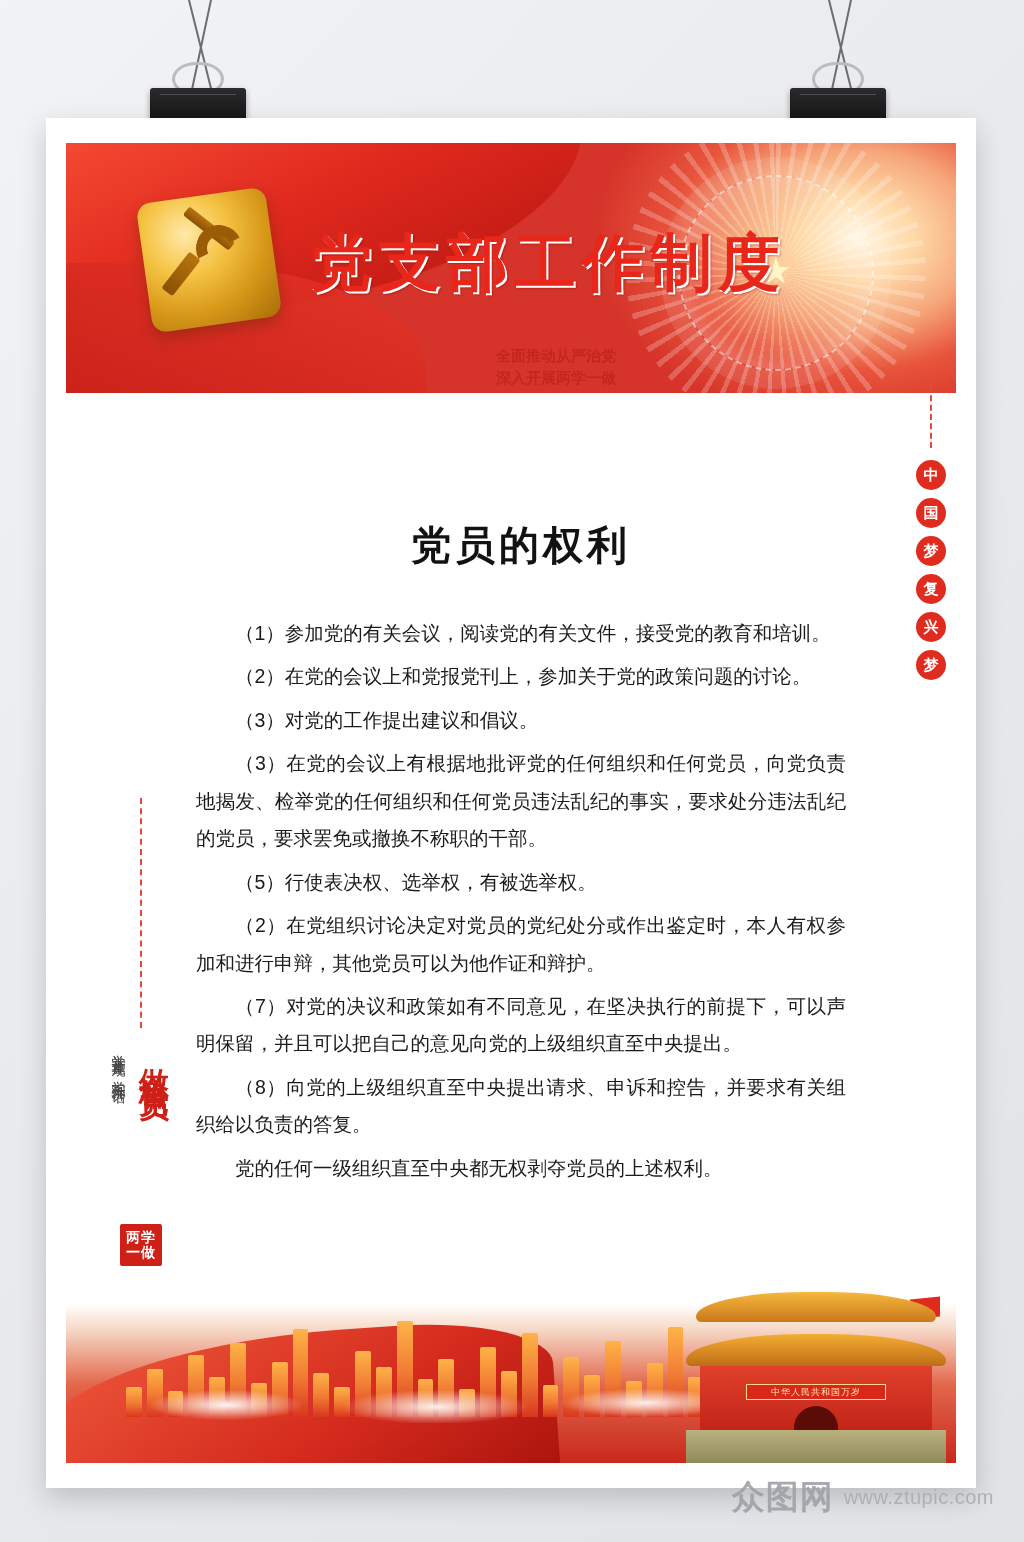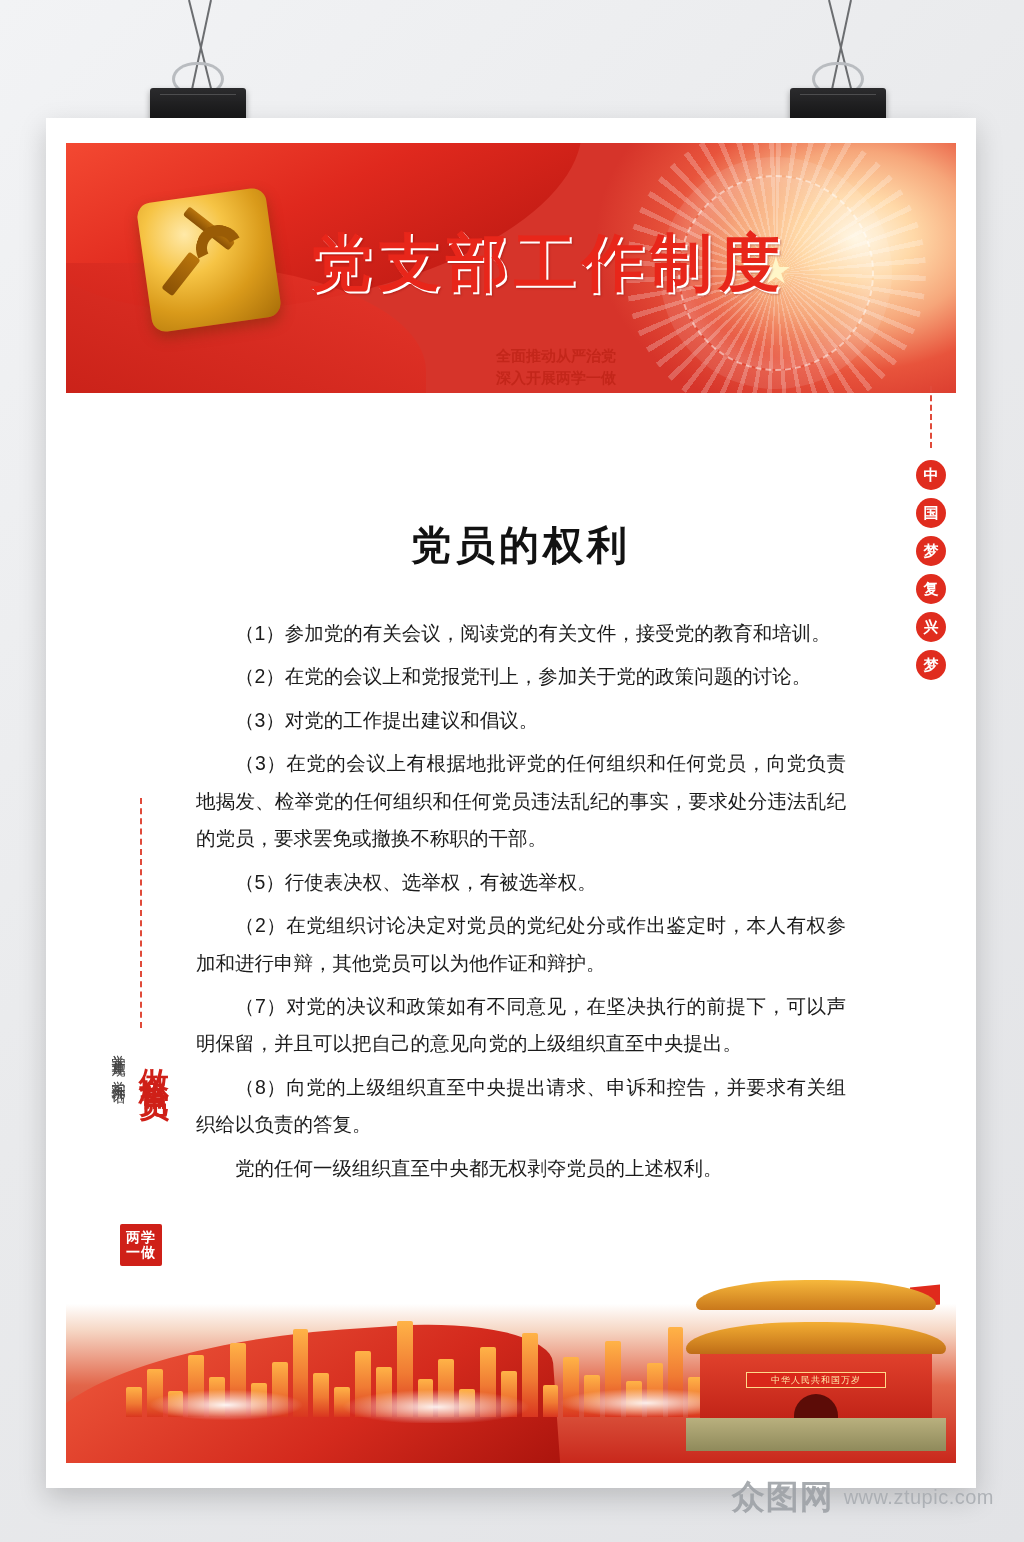--- a/index.html
+++ b/index.html
@@ -348,21 +348,21 @@
     position: absolute;
     left: 40px; bottom: 40px;
     width: 660px; height: 46px;
     background:
       radial-gradient(ellipse 110px 22px at 120px 28px, rgba(255,255,255,.95), rgba(255,255,255,0) 70%),
       radial-gradient(ellipse 130px 24px at 330px 30px, rgba(255,255,255,.92), rgba(255,255,255,0) 72%),
       radial-gradient(ellipse 120px 20px at 540px 26px, rgba(255,255,255,.9), rgba(255,255,255,0) 72%);
   }
   .gate {
     position: absolute;
-    right: 10px; bottom: 12px;
+    right: 10px; bottom: 0;
     width: 260px; height: 175px;
   }
   .gate .roof1 {
     position: absolute; left: 10px; top: 4px;
     width: 240px; height: 30px;
     background: linear-gradient(180deg,#f6b83c,#c9781b);
     border-radius: 50% 50% 6px 6px / 90% 90% 6px 6px;
   }
   .gate .roof2 {
     position: absolute; left: 0px; top: 46px;

